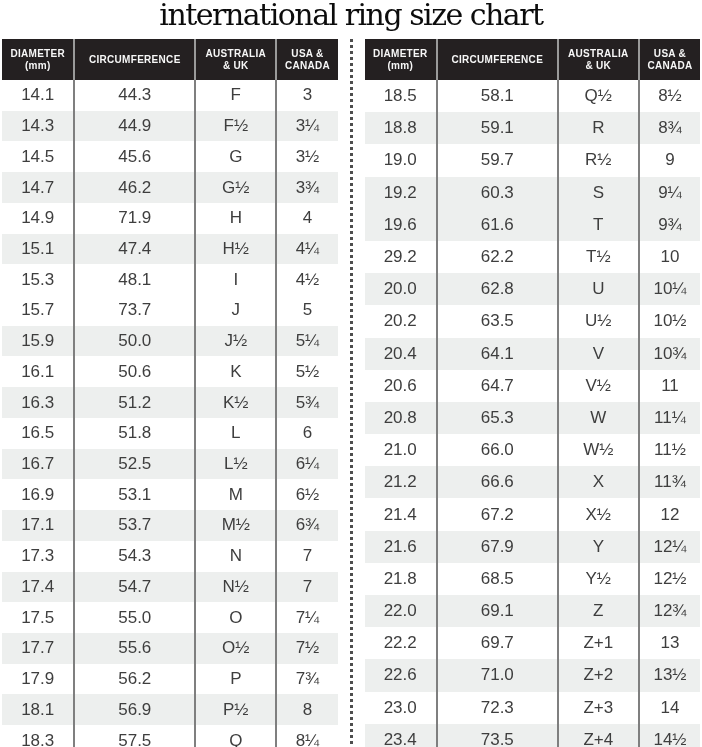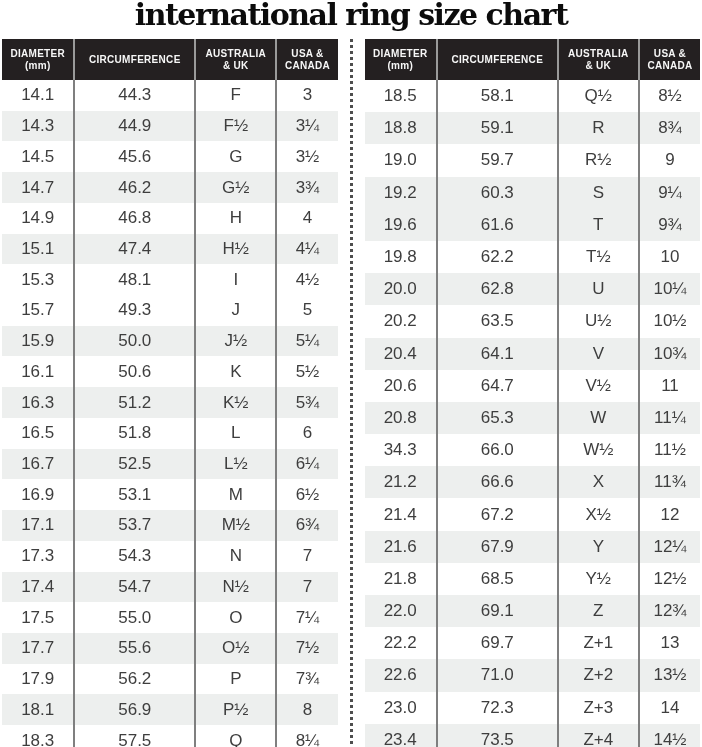--- a/index.html
+++ b/index.html
@@ -13,21 +13,21 @@
     height: 747px;
     background: #ffffff;
     overflow: hidden;
     position: relative;
   }
   .title {
     margin: 0;
     padding: 0 0 1px 0;
     text-align: center;
     font-family: "DejaVu Serif", serif;
-    font-weight: 700;
+    font-weight: 400;
     font-size: 30px;
     line-height: 30px;
     letter-spacing: -1.5px;
     color: #0c0c0c;
   }
   .charts {
     display: flex;
     align-items: stretch;
     padding: 8px 2px;
   }
@@ -121,39 +121,39 @@
             <td>3½</td>
           </tr>
           <tr class="alt">
             <td>14.7</td>
             <td>46.2</td>
             <td>G½</td>
             <td>3¾</td>
           </tr>
           <tr>
             <td>14.9</td>
-            <td>46.8</td>
+            <td>71.9</td>
             <td>H</td>
             <td>4</td>
           </tr>
           <tr class="alt">
             <td>15.1</td>
             <td>47.4</td>
             <td>H½</td>
             <td>4¼</td>
           </tr>
           <tr>
             <td>15.3</td>
             <td>48.1</td>
             <td>I</td>
             <td>4½</td>
           </tr>
           <tr>
             <td>15.7</td>
-            <td>49.3</td>
+            <td>73.7</td>
             <td>J</td>
             <td>5</td>
           </tr>
           <tr class="alt">
             <td>15.9</td>
             <td>50.0</td>
             <td>J½</td>
             <td>5¼</td>
           </tr>
           <tr>
@@ -285,21 +285,21 @@
             <td>S</td>
             <td>9¼</td>
           </tr>
           <tr class="alt">
             <td>19.6</td>
             <td>61.6</td>
             <td>T</td>
             <td>9¾</td>
           </tr>
           <tr>
-            <td>19.8</td>
+            <td>29.2</td>
             <td>62.2</td>
             <td>T½</td>
             <td>10</td>
           </tr>
           <tr class="alt">
             <td>20.0</td>
             <td>62.8</td>
             <td>U</td>
             <td>10¼</td>
           </tr>
@@ -321,21 +321,21 @@
             <td>V½</td>
             <td>11</td>
           </tr>
           <tr class="alt">
             <td>20.8</td>
             <td>65.3</td>
             <td>W</td>
             <td>11¼</td>
           </tr>
           <tr>
-            <td>34.3</td>
+            <td>21.0</td>
             <td>66.0</td>
             <td>W½</td>
             <td>11½</td>
           </tr>
           <tr class="alt">
             <td>21.2</td>
             <td>66.6</td>
             <td>X</td>
             <td>11¾</td>
           </tr>

